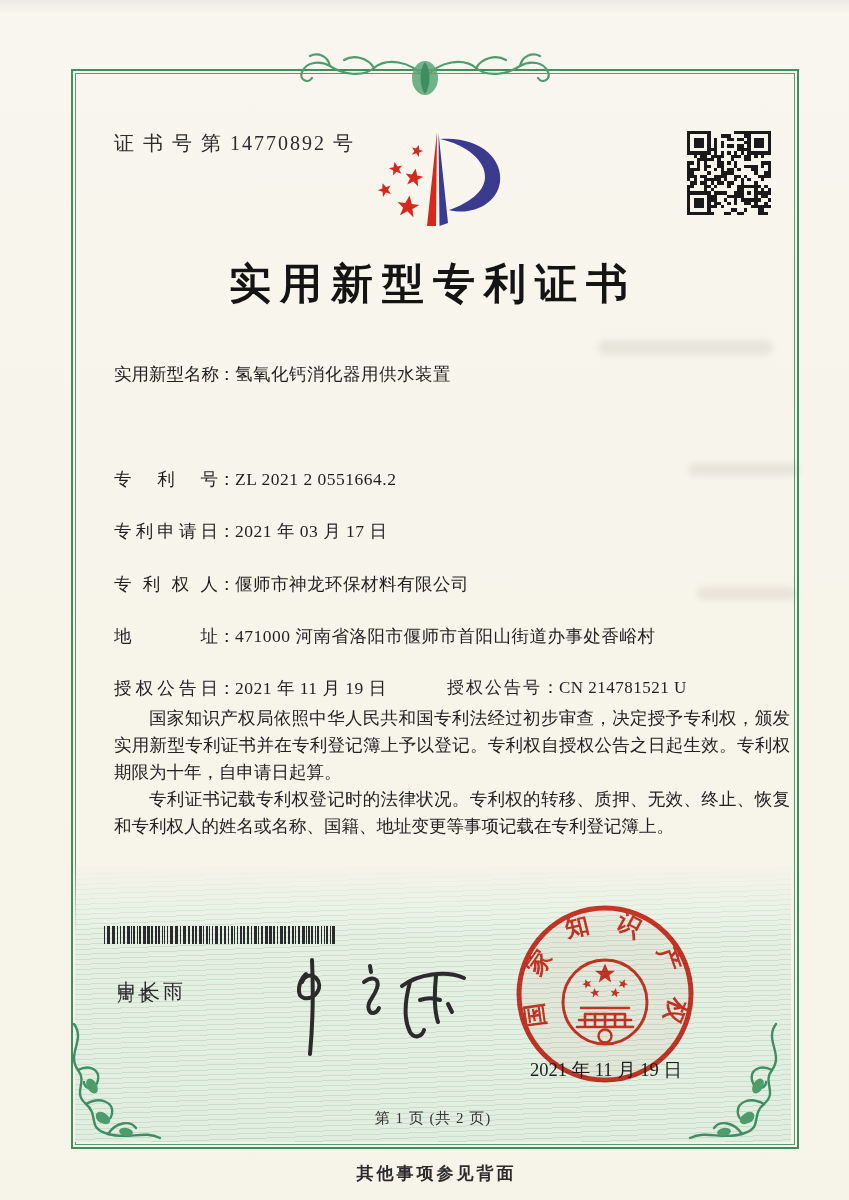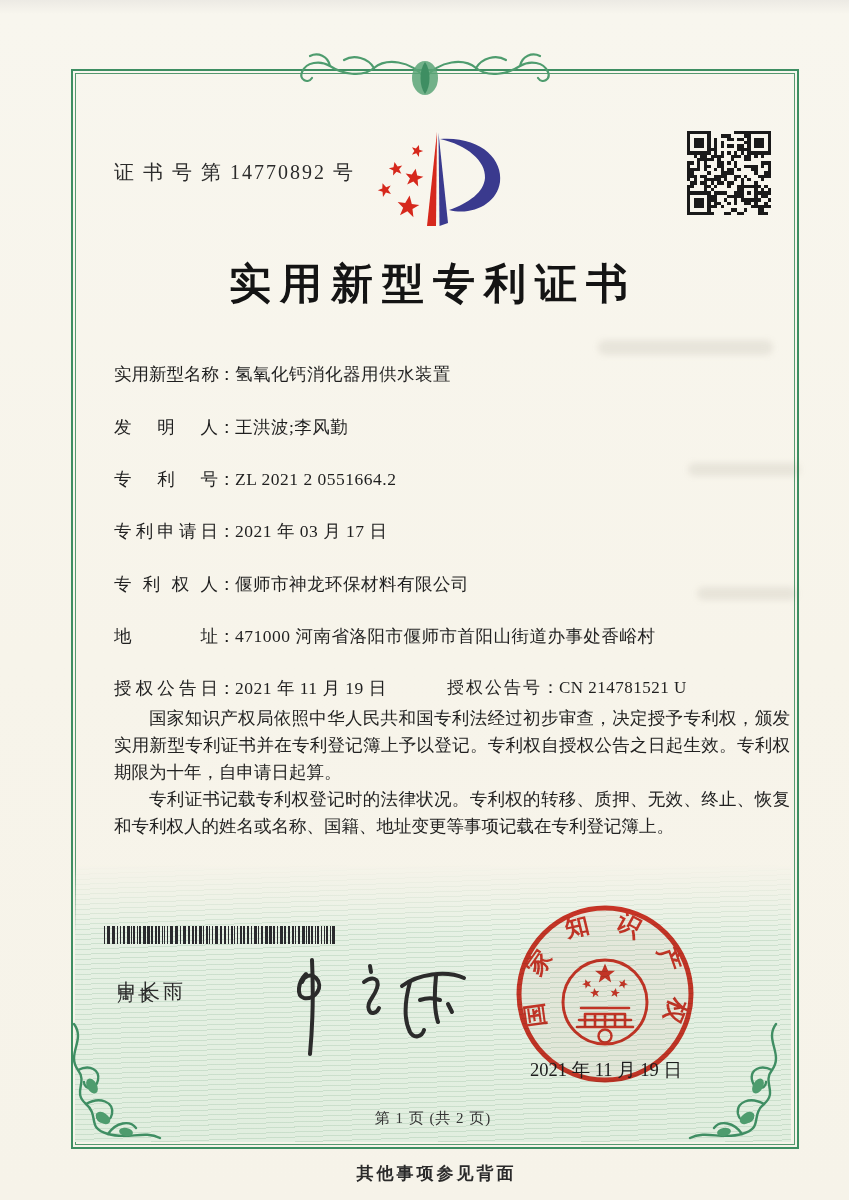--- a/index.html
+++ b/index.html
@@ -9,21 +9,21 @@
   
   .frame{position:absolute;left:71px;top:69px;width:724px;height:1076px;border:2px solid #3e8e62;}
   .frame::after{content:'';position:absolute;inset:2px;border:1px solid #55996f;}
   
   .green-band{position:absolute;left:75px;top:864px;width:716px;height:278px;
         background:
           repeating-linear-gradient(178deg,rgba(105,160,120,.20) 0 1px,rgba(105,160,120,0) 1px 5px),
           linear-gradient(180deg,#e7f1e5 0,#e1eedf 100%);
         -webkit-mask-image:linear-gradient(180deg,transparent 0,#000 70px);
         mask-image:linear-gradient(180deg,transparent 0,#000 70px);}
-  .cert-no{position:absolute;left:114px;top:130px;font-size:20px;letter-spacing:2px;color:#2b2b2b;white-space:nowrap;margin-top:29px;}
+  .cert-no{position:absolute;left:114px;top:130px;font-size:20px;letter-spacing:2px;color:#2b2b2b;white-space:nowrap;}
   .logo{position:absolute;left:348px;top:122px;}
   .qr{position:absolute;left:687px;top:131px;width:84px;height:84px;}
   .title{position:absolute;left:71px;top:256px;width:724px;text-align:center;
          font-size:42px;font-weight:bold;letter-spacing:9px;color:#141414;white-space:nowrap;}
   .row{position:absolute;left:114px;font-size:17.5px;color:#1f1f1f;white-space:nowrap;}
   .lab{display:inline-block;width:104px;text-align:justify;text-align-last:justify;}
   .colon{display:inline-block;width:17px;}
   .val{letter-spacing:.5px;}
   .row-t0{top:362px}.row-t1{top:415px}.row-t2{top:467px}.row-t3{top:519px}
   .row-t4{top:572px}.row-t5{top:624px}.row-t6{top:676px}
@@ -451,23 +451,20 @@
       <rect x="21" y="24" width="1" height="1" fill="#1a1a1a"></rect>
       <rect x="22" y="24" width="1" height="1" fill="#1a1a1a"></rect>
       <rect x="23" y="24" width="1" height="1" fill="#1a1a1a"></rect>
     </svg>
 
   <div class="title">实用新型专利证书</div>
 
   <div class="row row-t0">
     <span class="lab">实用新型名称</span><span class="colon">：</span><span class="val">氢氧化钙消化器用供水装置</span>
   </div>
-  <div class="row row-t1">
-    <span class="lab">发明人</span><span class="colon">：</span><span class="val">王洪波;李风勤</span>
-  </div>
   <div class="row row-t2">
     <span class="lab">专利号</span><span class="colon">：</span><span class="val">ZL 2021 2 0551664.2</span>
   </div>
   <div class="row row-t3">
     <span class="lab">专利申请日</span><span class="colon">：</span><span class="val">2021 年 03 月 17 日</span>
   </div>
   <div class="row row-t4">
     <span class="lab">专利权人</span><span class="colon">：</span><span class="val">偃师市神龙环保材料有限公司</span>
   </div>
   <div class="row row-t5">

